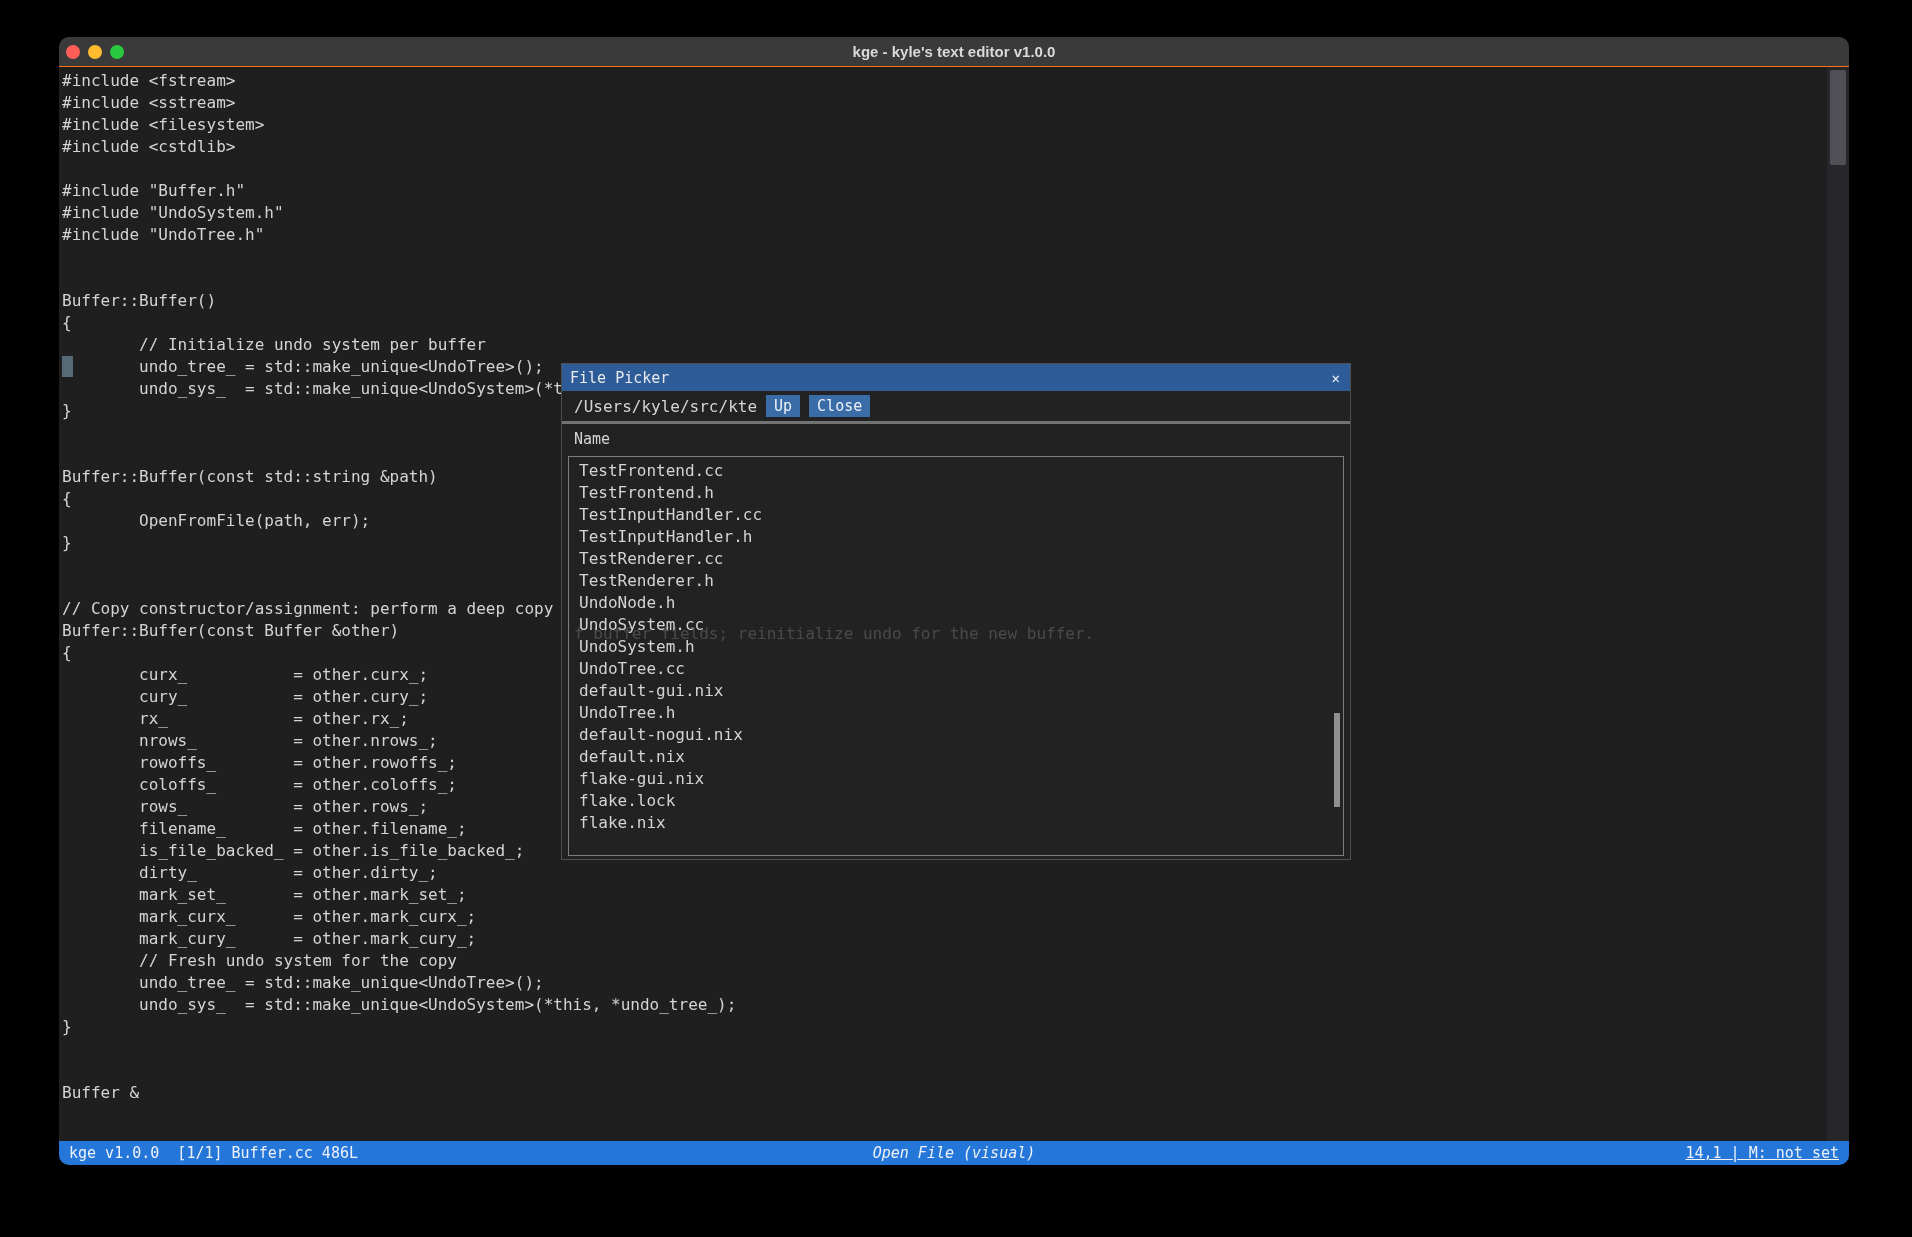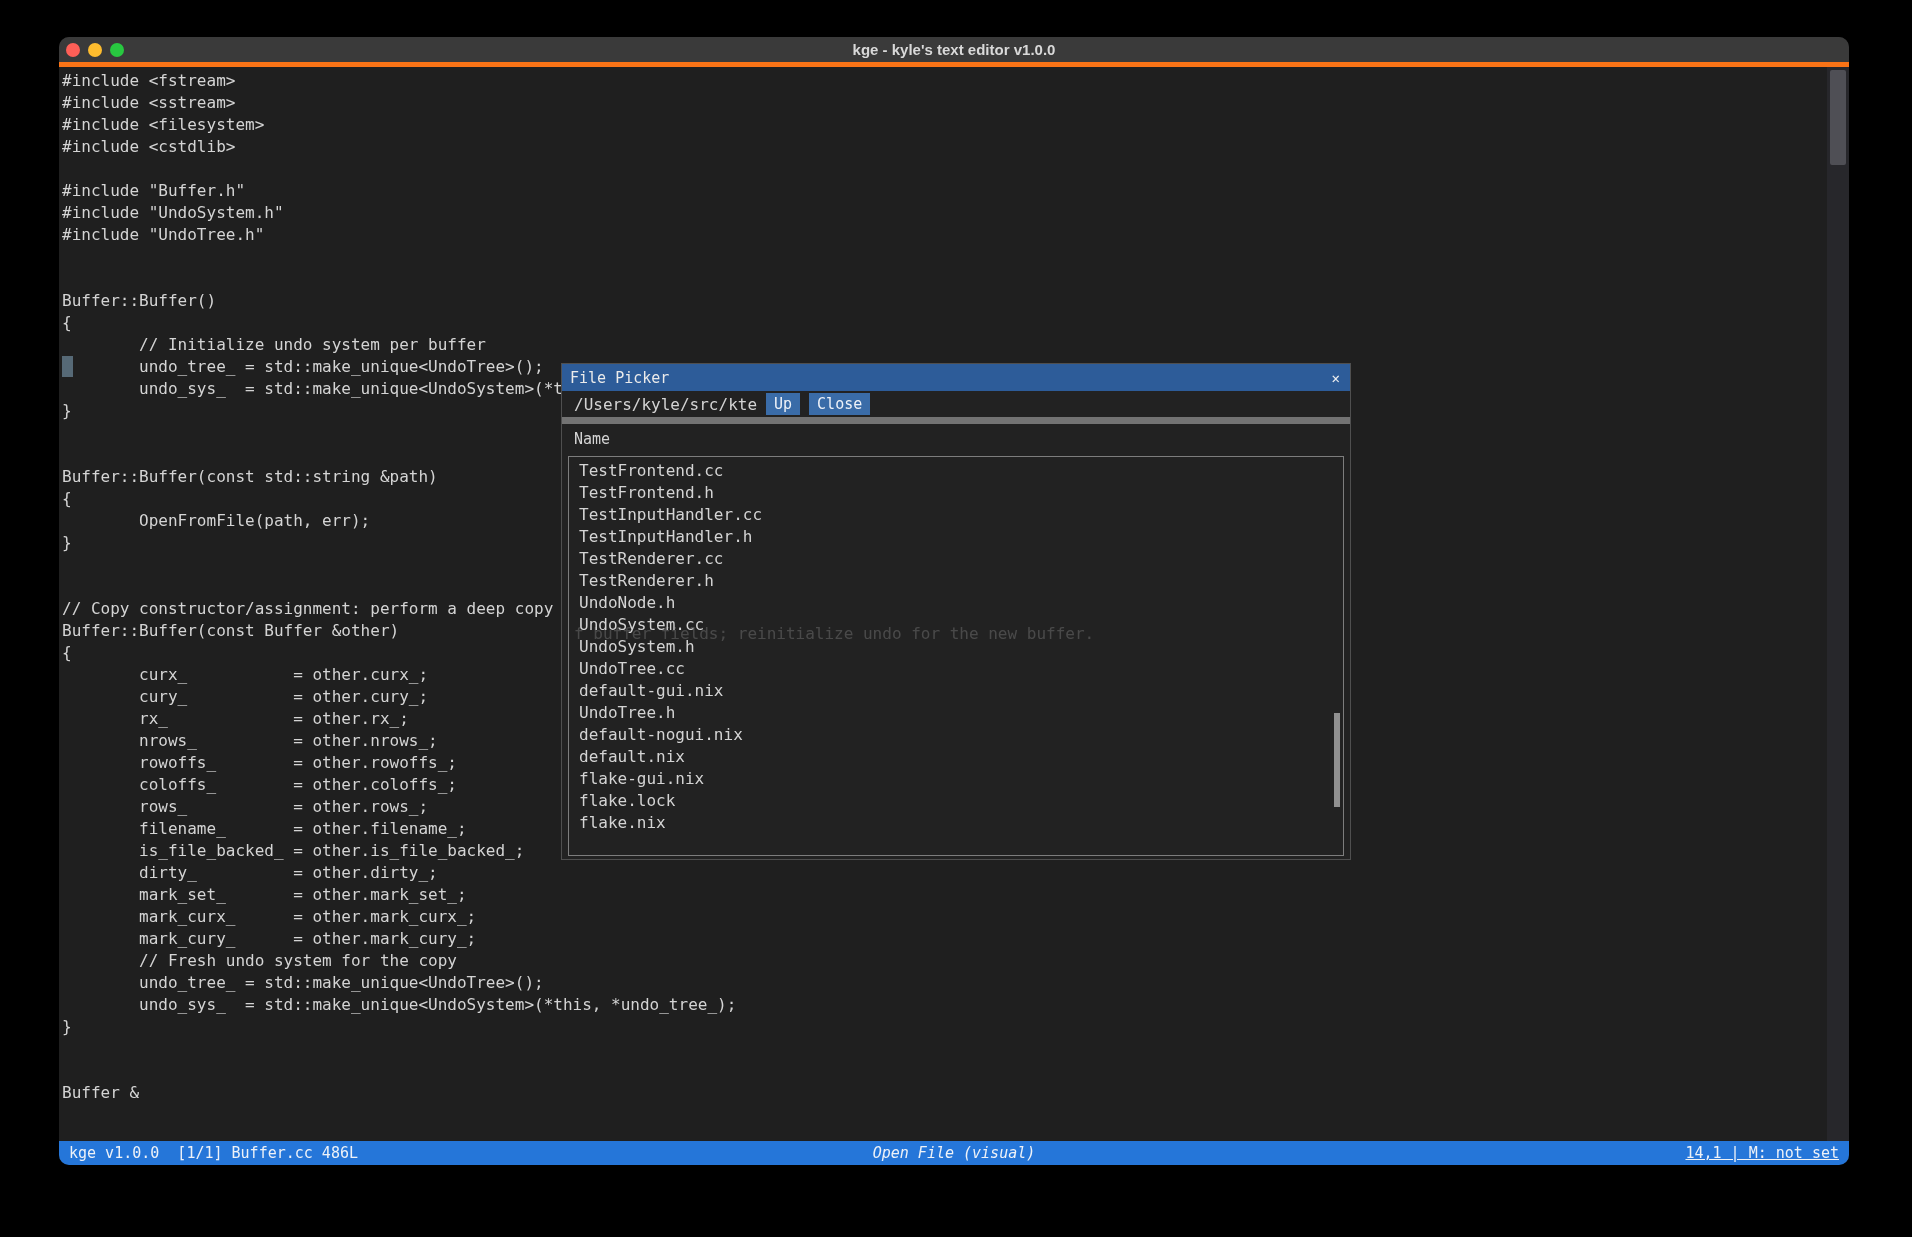--- a/index.html
+++ b/index.html
@@ -10,21 +10,21 @@
   }
 
   .window {
     position:absolute; left:59px; top:37px; width:1790px; height:1128px;
     background:var(--c-window_bg, #1f1f1f); border-radius:10px; overflow:hidden;
   }
 
   
   .titlebar {
     position:absolute; top:0; left:0; right:0; height:30px;
-    background:var(--c-titlebar_bg, #3a3a3a); border-bottom:5px solid #f97316;
+    background:var(--c-titlebar_bg, #3a3a3a); border-bottom:1px solid #f97316;
     display:flex; align-items:center;
   }
   .lights { display:flex; gap:8px; padding-left:7px; z-index:2; }
   .light { width:14px; height:14px; border-radius:50%; }
   .light.red    { background:var(--c-traffic_red, #ff5f57); }
   .light.yellow { background:var(--c-traffic_yellow, #febc2e); }
   .light.green  { background:var(--c-traffic_green, #28c840); }
   .title {
     position:absolute; left:0; right:0; text-align:center;
     font-family:"Liberation Sans", sans-serif; font-weight:bold; font-size:15px; color:#d9d9d9;
@@ -55,21 +55,21 @@
     background:#222; border:1px solid #4f4f4f; z-index:5;
   }
   .dialog-titlebar {
     height:27px; background:var(--c-dialog_blue, #2d5c99);
     display:flex; align-items:center; justify-content:space-between;
     padding:0 8px; font-size:15px; color:#ebebeb;
   }
   .dialog-close { cursor:pointer; font-size:14px; color:#f0f0f0; padding:0 2px; }
   .dialog-pathrow {
     height:33px; display:flex; align-items:center; gap:9px; padding:0 12px;
-    border-bottom:7px solid #737373; font-size:16px; color:var(--c-text, #d4d4d4);
+    border-bottom:3px solid #737373; font-size:16px; color:var(--c-text, #d4d4d4);
   }
   .btn {
     background:var(--c-button_blue, #3a6ca8); color:#eef2f8;
     font-family:inherit; font-size:15px; border:none; padding:2px 8px; cursor:pointer;
   }
   .dialog-colheader {
     height:31px; line-height:31px; padding:0 12px; font-size:15px; color:var(--c-text, #d4d4d4);
   }
   .file-list {
     position:absolute; left:6px; right:6px; top:92px; bottom:3px;

